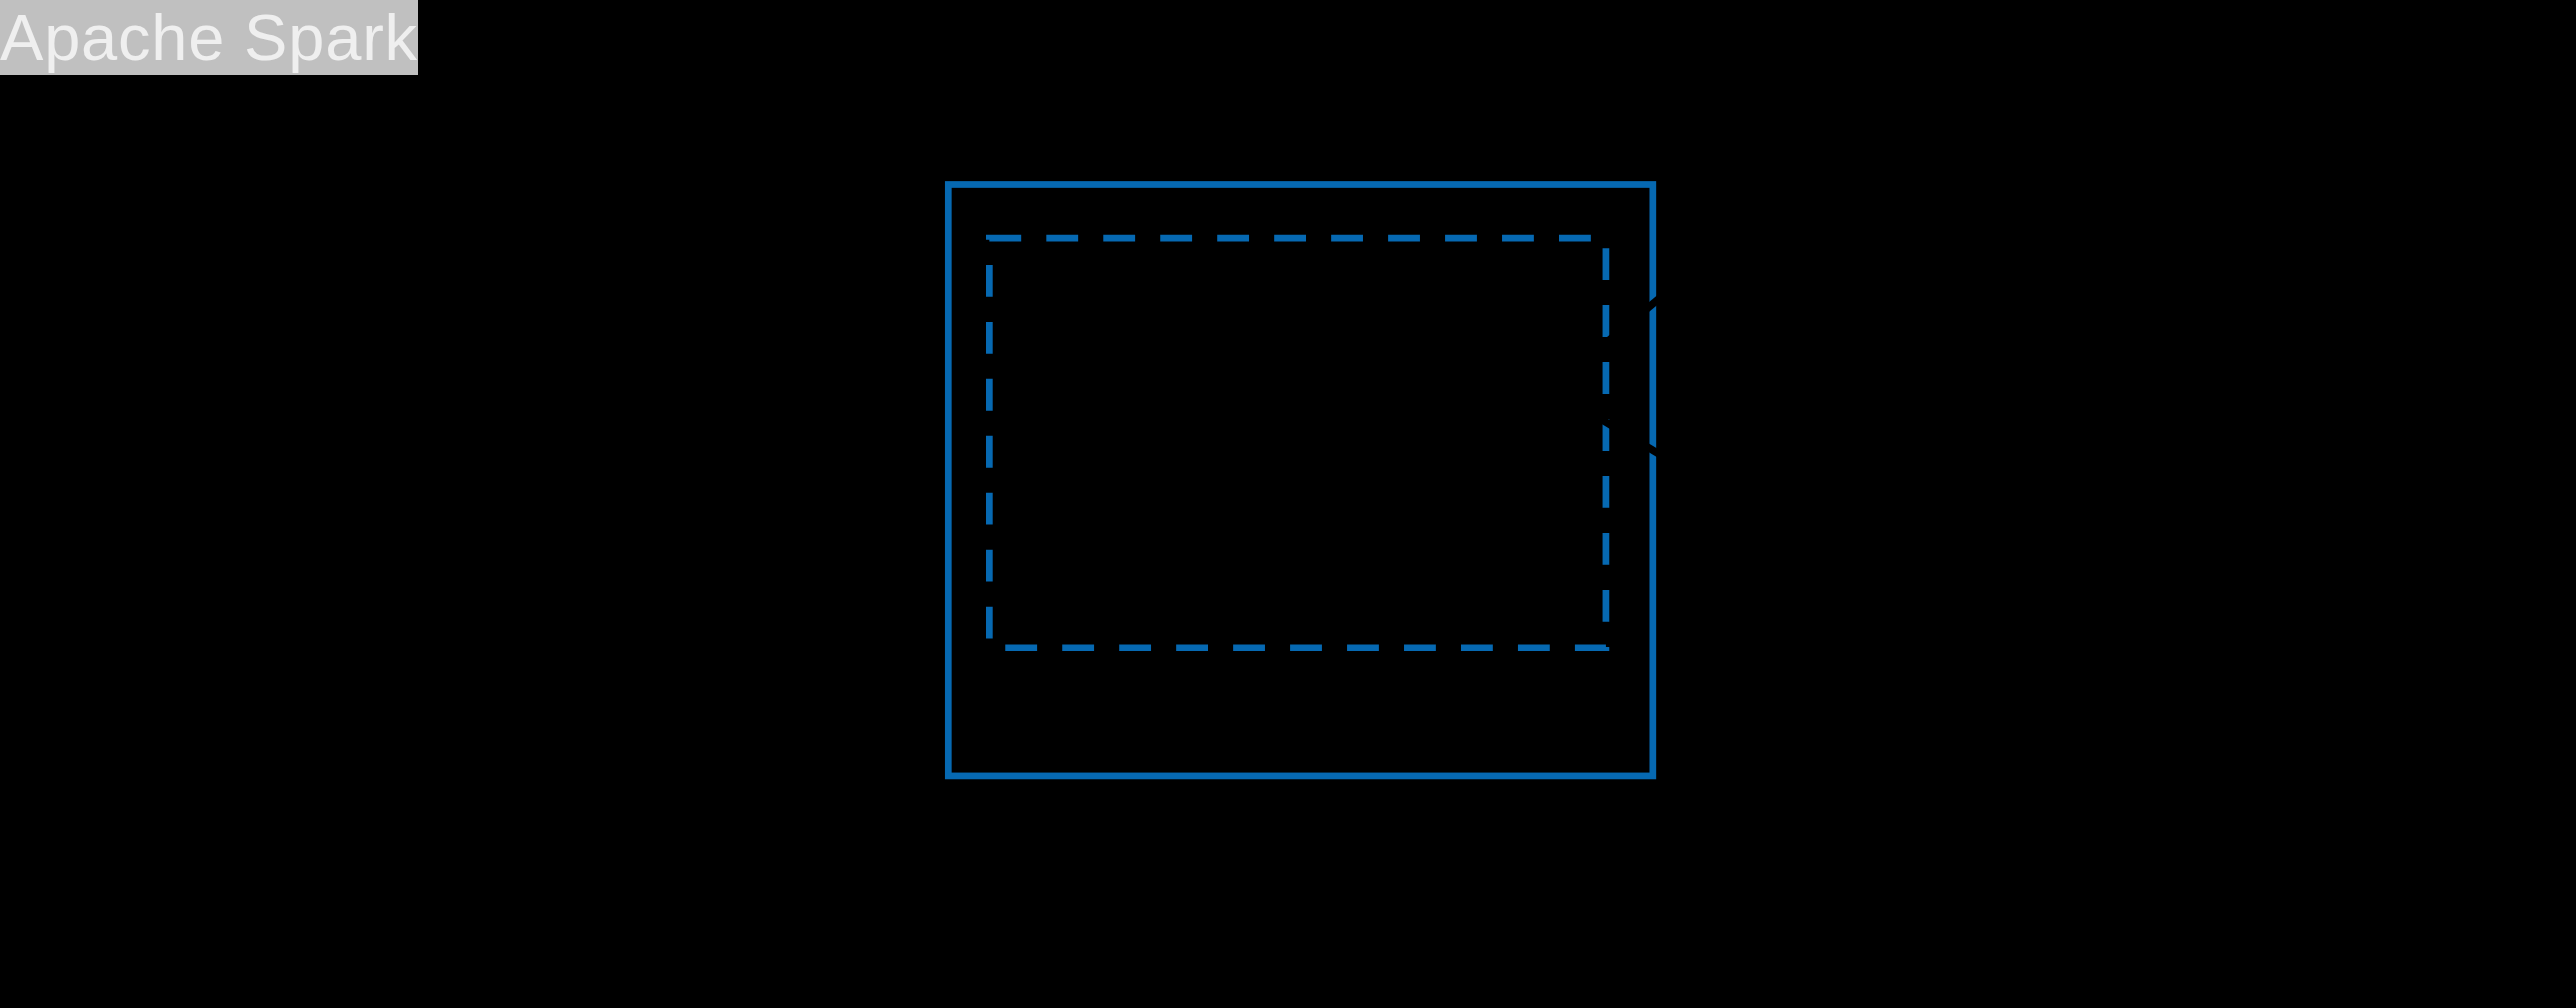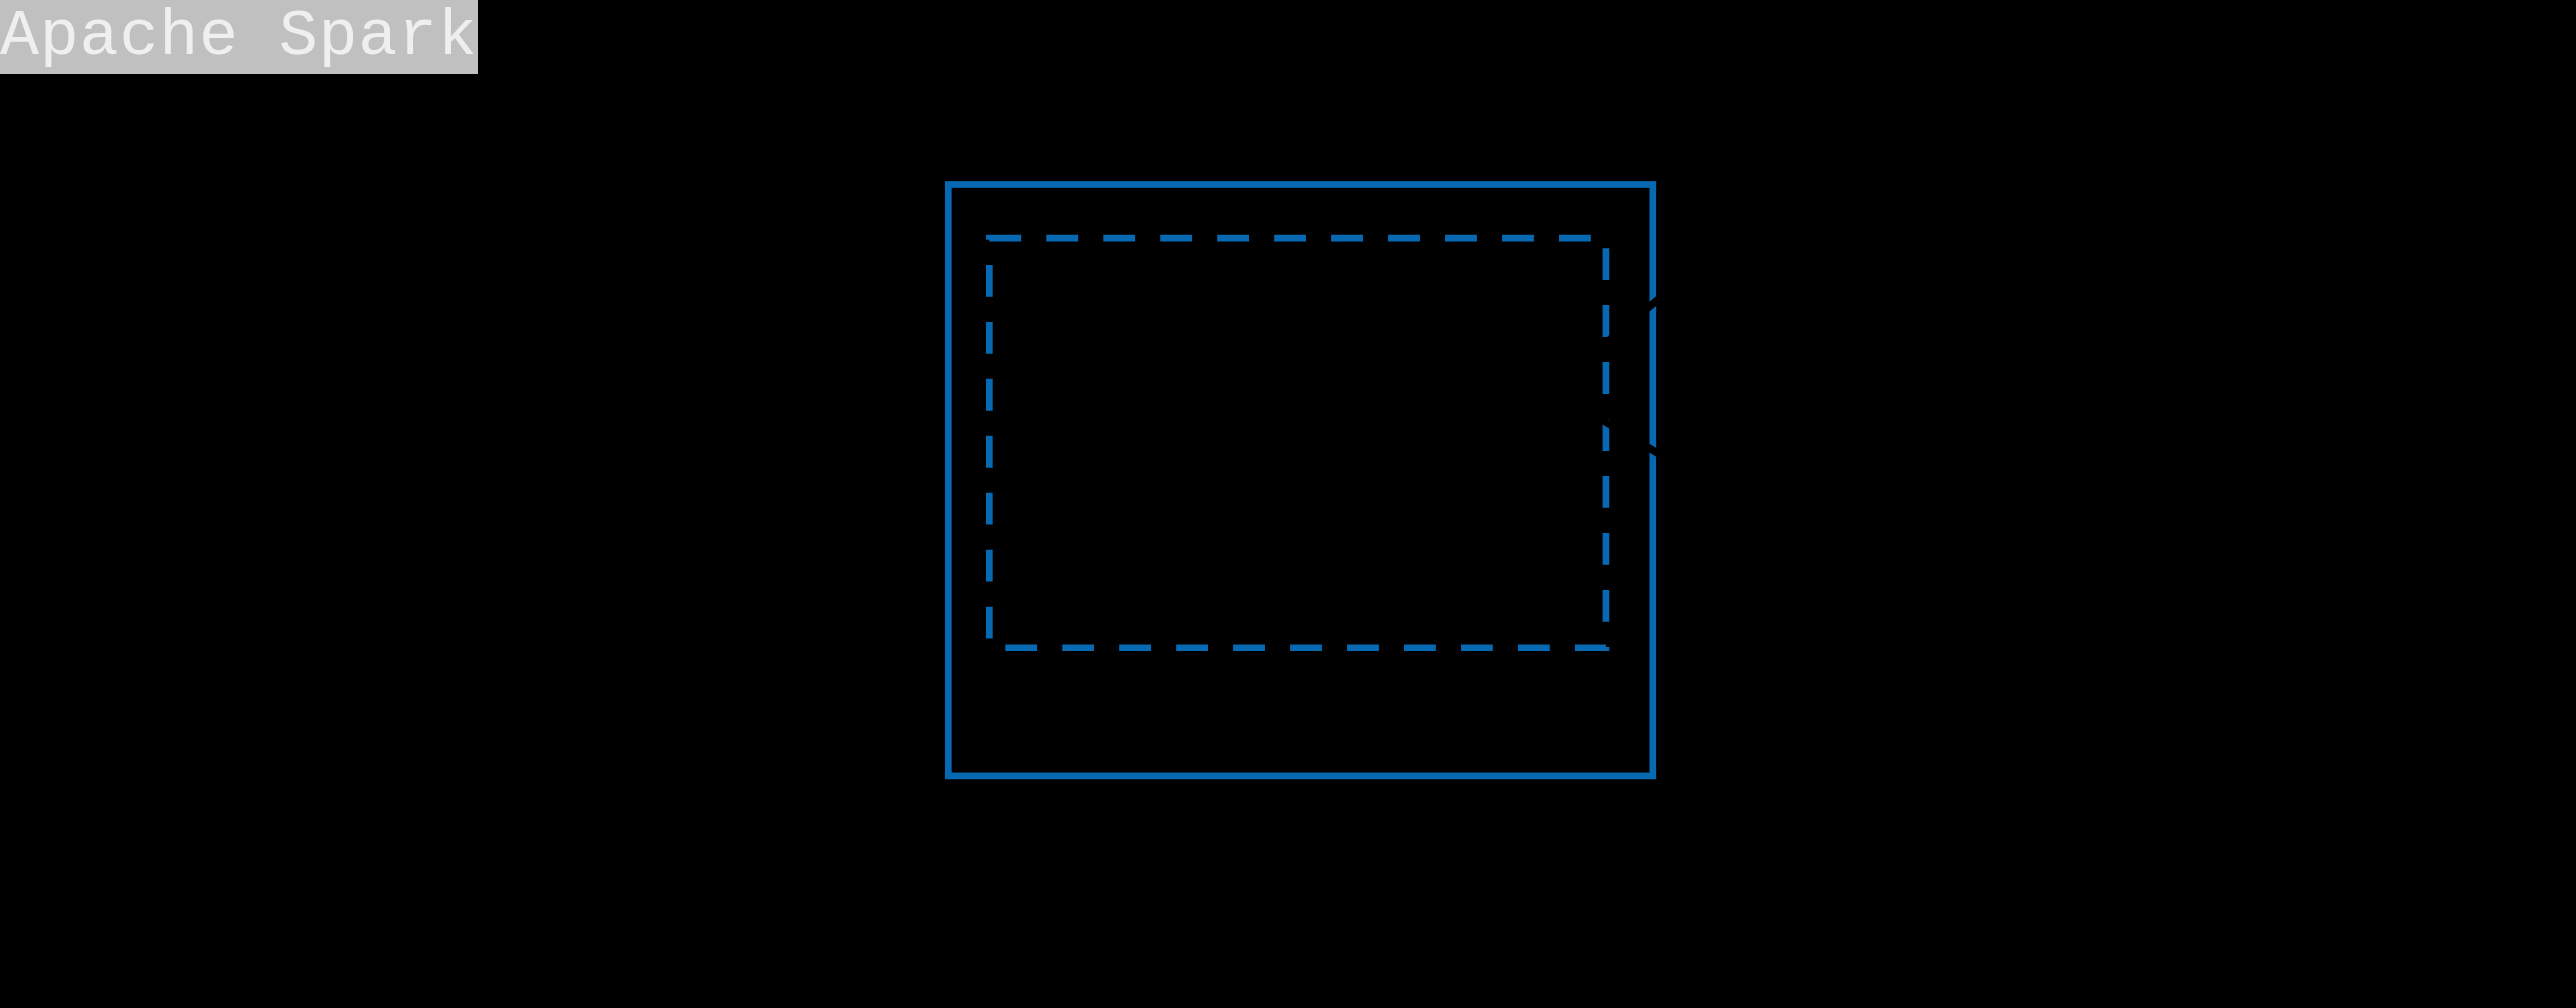--- a/index.html
+++ b/index.html
@@ -1,20 +1,20 @@
 <!DOCTYPE html>
 <html style="font-size:13.4px"><head>
 <meta charset="utf-8">
 <style>
   html,body{margin:0;padding:0;background:#000;}
   #canvas{
     position:relative;
     width:2576px;height:1008px;
     overflow:hidden;
-    font-family:Liberation Mono, monospace;
+    font-family:Liberation Sans, sans-serif;
   }
   .layer{position:absolute;left:0;top:0;width:2576px;height:1009px;pointer-events:none;}
   .z1{z-index:1}.z2{z-index:2}.z3{z-index:3}.z4{z-index:4}
   .node{
     position:absolute;
     display:flex;align-items:center;justify-content:center;
     font-size:65px;
     letter-spacing:0.8px;
     white-space:nowrap;
   }

